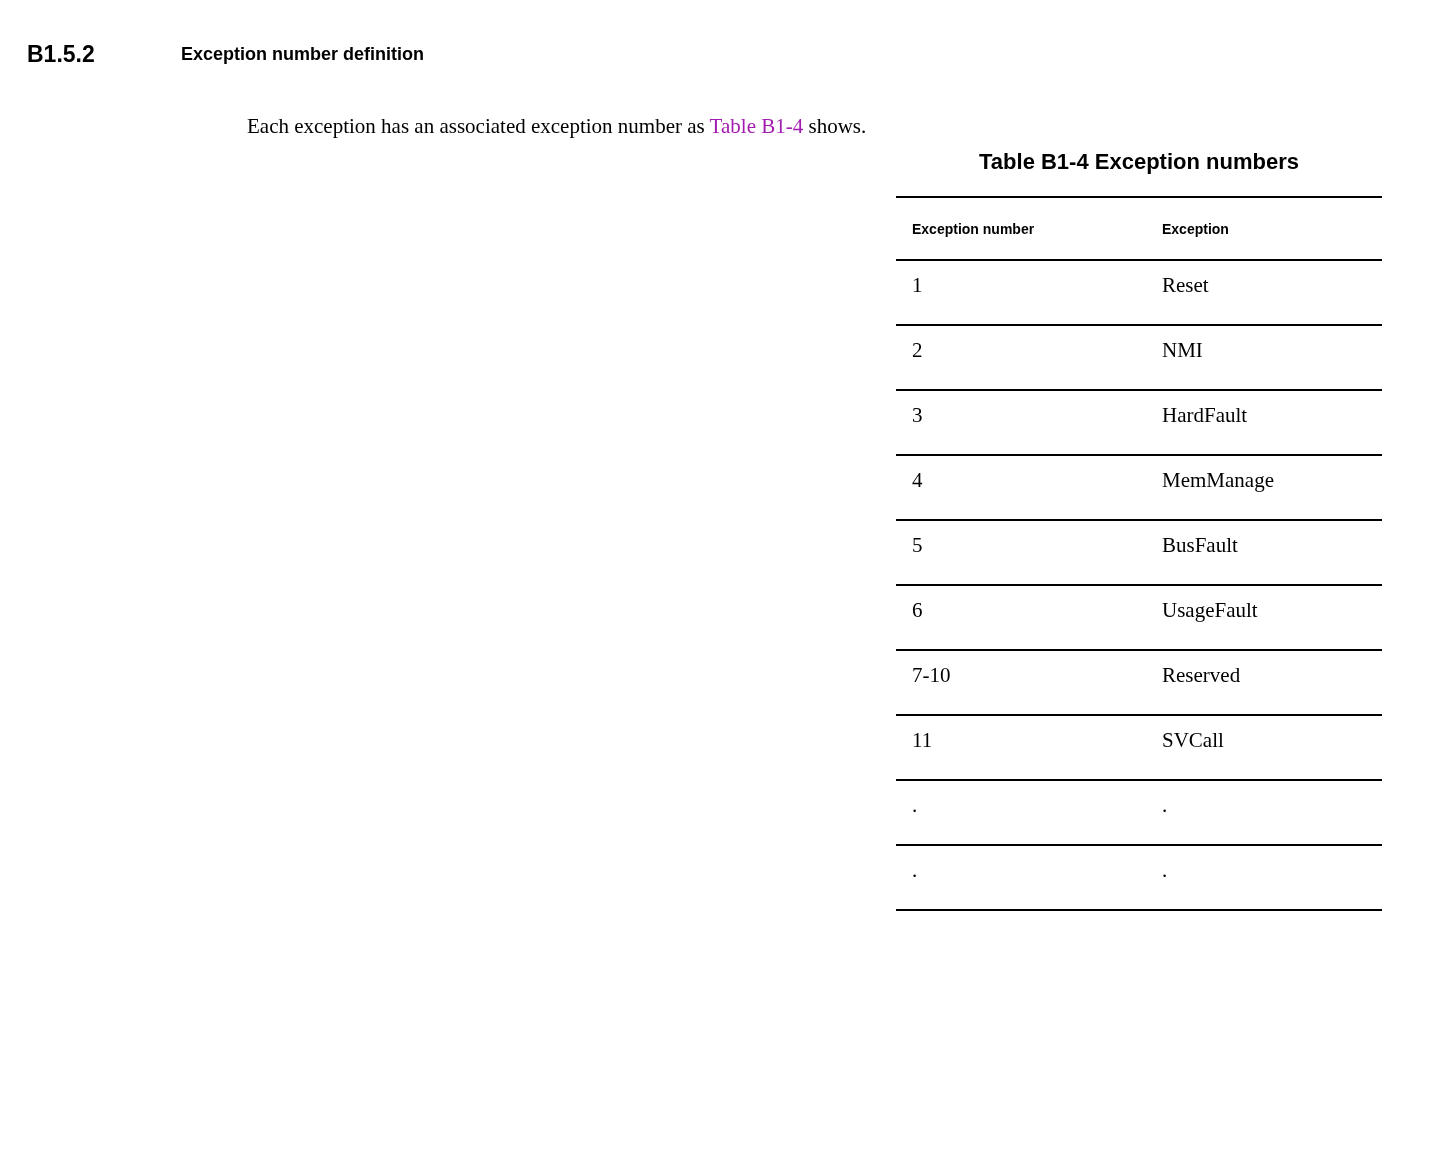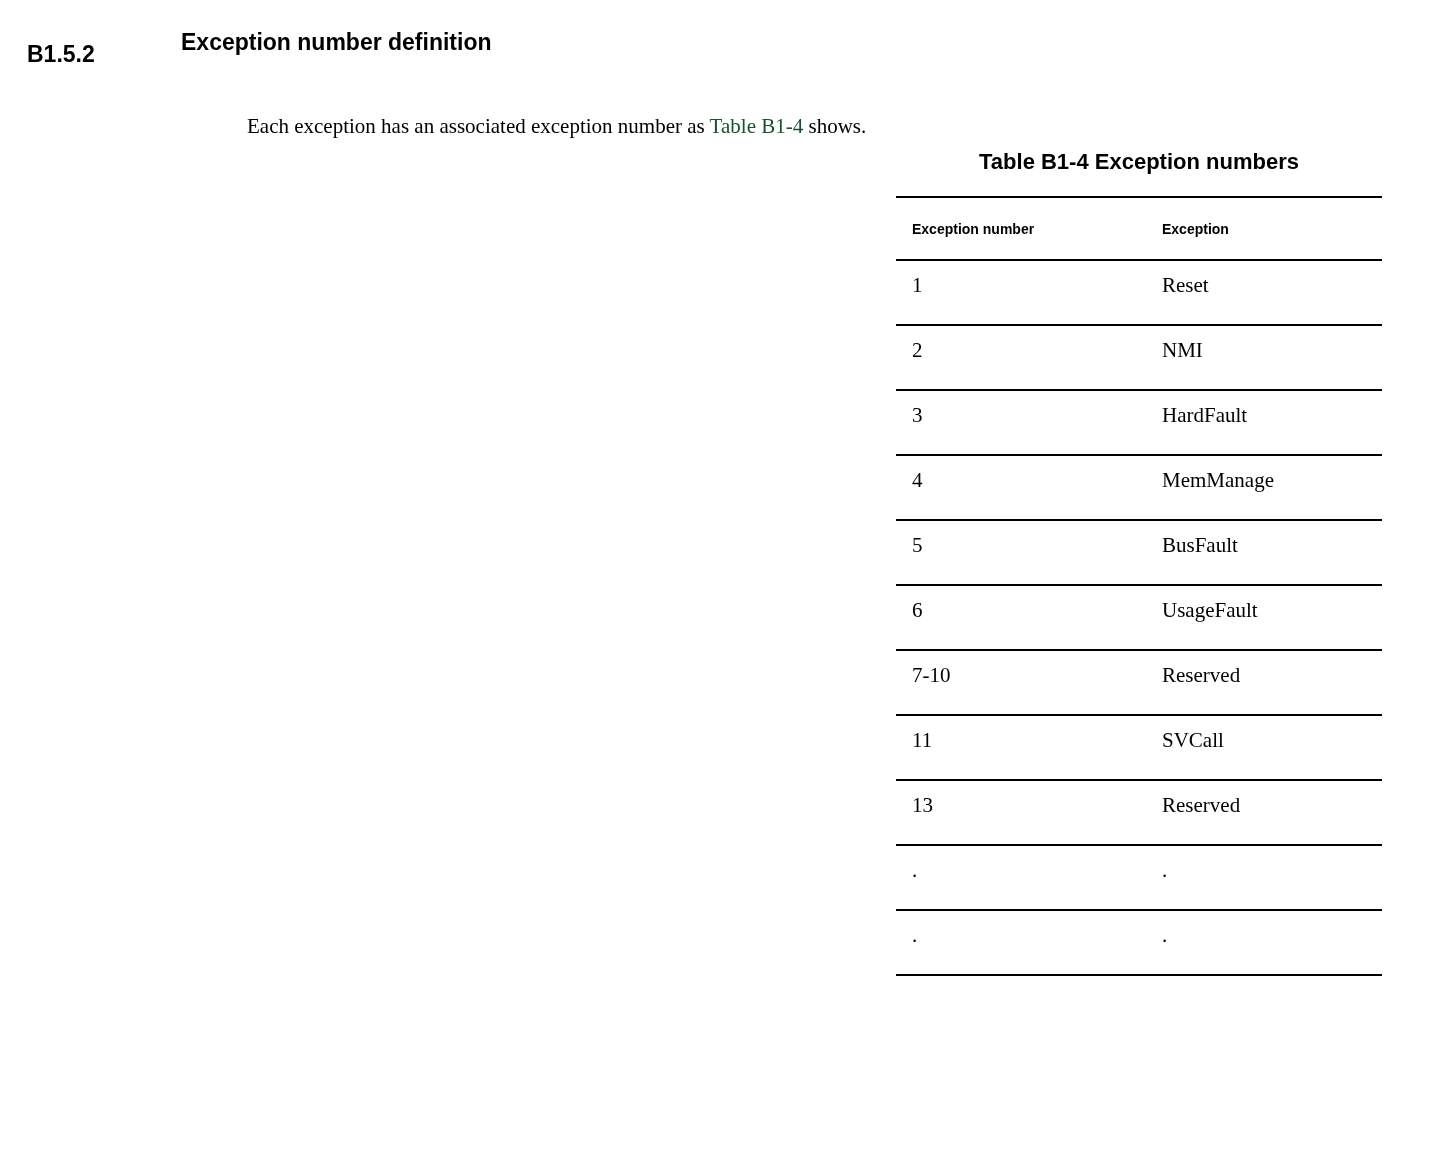--- a/index.html
+++ b/index.html
@@ -22,24 +22,24 @@
     top: 41px;
     font-family: "Liberation Sans", sans-serif;
     font-weight: bold;
     font-size: 23px;
     line-height: 27px;
     white-space: nowrap;
   }
   .section-title {
     position: absolute;
     left: 181px;
-    top: 29px;
+    top: 41px;
     font-family: "Liberation Sans", sans-serif;
     font-weight: bold;
-    font-size: 23px;
+    font-size: 18px;
     line-height: 27px;
     white-space: nowrap;
   }
 
   
   .intro {
     position: absolute;
     left: 247px;
     top: 92px;
     font-family: "Liberation Serif", serif;
@@ -96,21 +96,21 @@
   }
   table.exc-table td:first-child { padding-left: 16px; }
 </style>
 </head>
 <body style="color: rgb(0, 0, 0); background: rgb(255, 255, 255);">
 
 <div class="section-number">B1.5.2</div>
 
 <div class="section-title">Exception number definition</div>
 
-<p class="intro"><span>Each exception has an associated exception number as </span><a class="xref" style="color: #14532d;">Table B1-4</a><span> shows.</span></p>
+<p class="intro"><span>Each exception has an associated exception number as </span><a class="xref" style="color: #a21caf;">Table B1-4</a><span> shows.</span></p>
 
 <div class="table-wrap">
   <div class="table-title">Table B1-4 Exception numbers</div>
   <table class="exc-table">
     <thead>
       <tr>
         <th class="col-num">Exception number</th>
         <th class="col-name">Exception</th>
       </tr>
     </thead>
@@ -141,24 +141,20 @@
         </tr>
         <tr>
           <td>7-10</td>
           <td>Reserved</td>
         </tr>
         <tr>
           <td>11</td>
           <td>SVCall</td>
         </tr>
         <tr>
-          <td>13</td>
-          <td>Reserved</td>
-        </tr>
-        <tr>
           <td>.</td>
           <td>.</td>
         </tr>
         <tr>
           <td>.</td>
           <td>.</td>
         </tr>
       </tbody>
   </table>
 </div>

